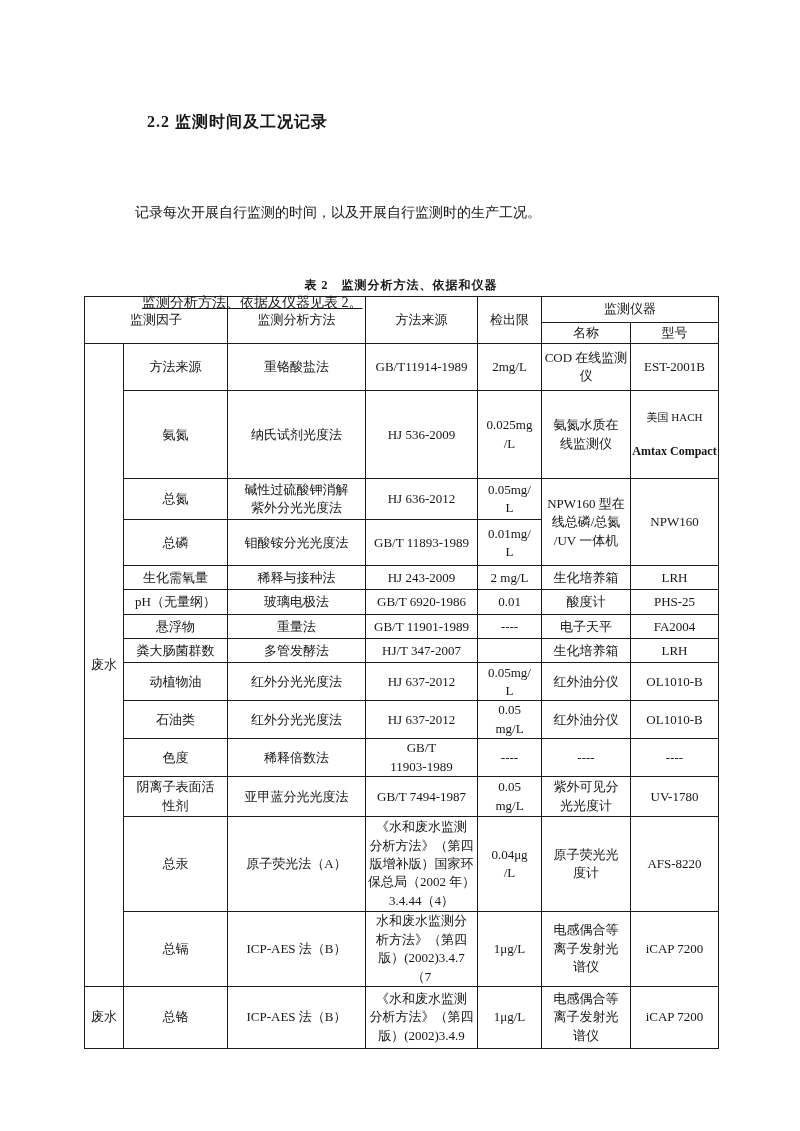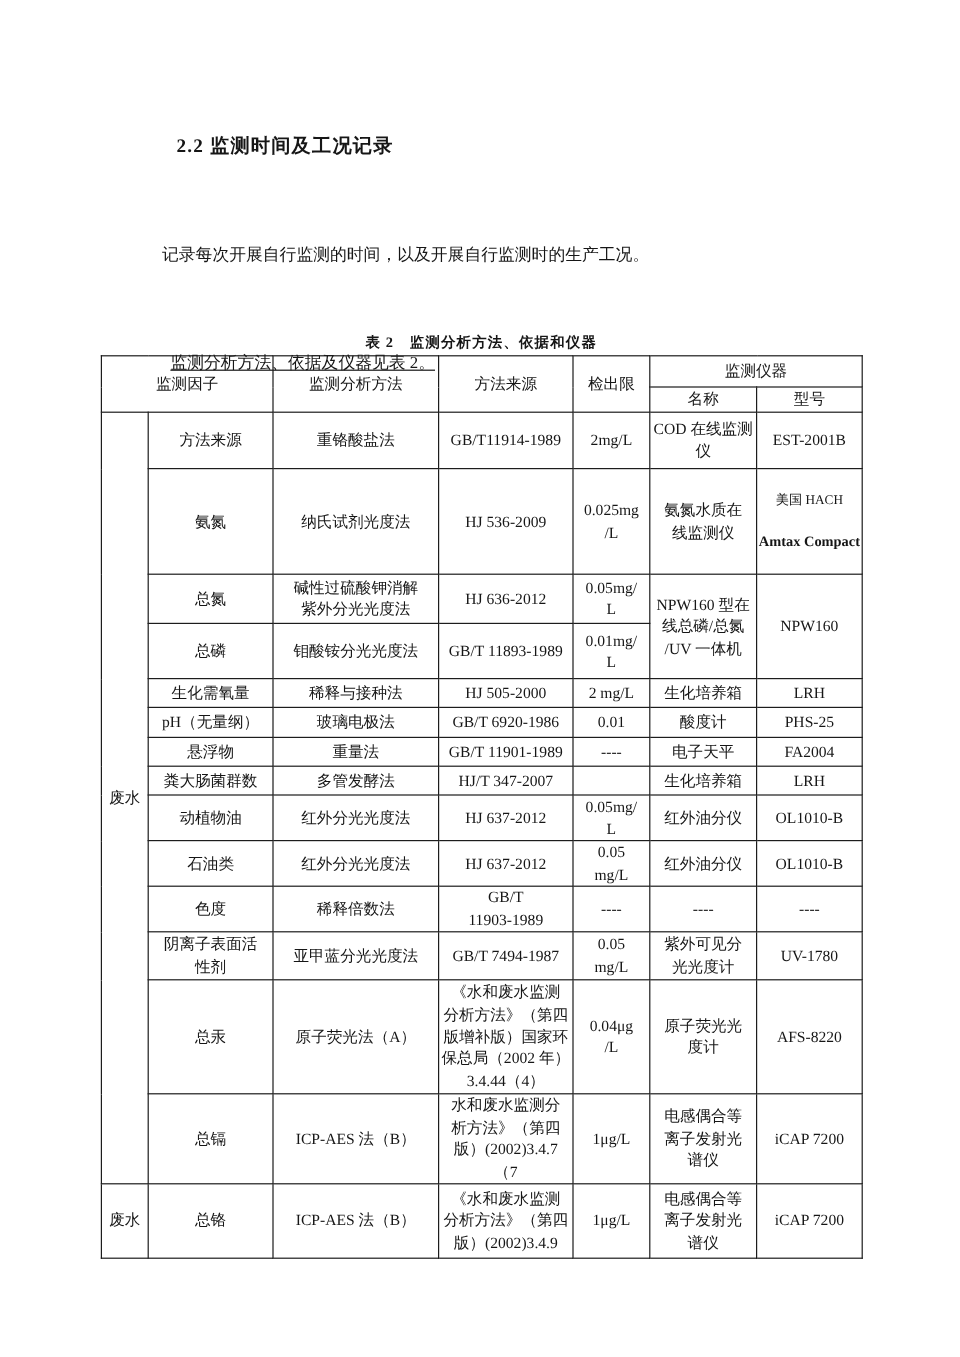--- a/index.html
+++ b/index.html
@@ -121,21 +121,21 @@
       <td class="factor">总磷</td>
       <td class="method">钼酸铵分光光度法</td>
       <td class="source">GB/T 11893-1989</td>
       <td class="limit">0.01mg/
 L</td>
     </tr>
 
     <tr style="height:24px">
       <td class="factor">生化需氧量</td>
       <td class="method">稀释与接种法</td>
-      <td class="source">HJ 505-2000</td>
+      <td class="source">HJ 243-2009</td>
       <td class="limit">2 mg/L</td>
       <td class="iname">生化培养箱</td>
       <td class="imodel">LRH</td>
     </tr>
 
     <tr style="height:25px">
       <td class="factor">pH（无量纲）</td>
       <td class="method">玻璃电极法</td>
       <td class="source">GB/T 6920-1986</td>
       <td class="limit">0.01</td>

